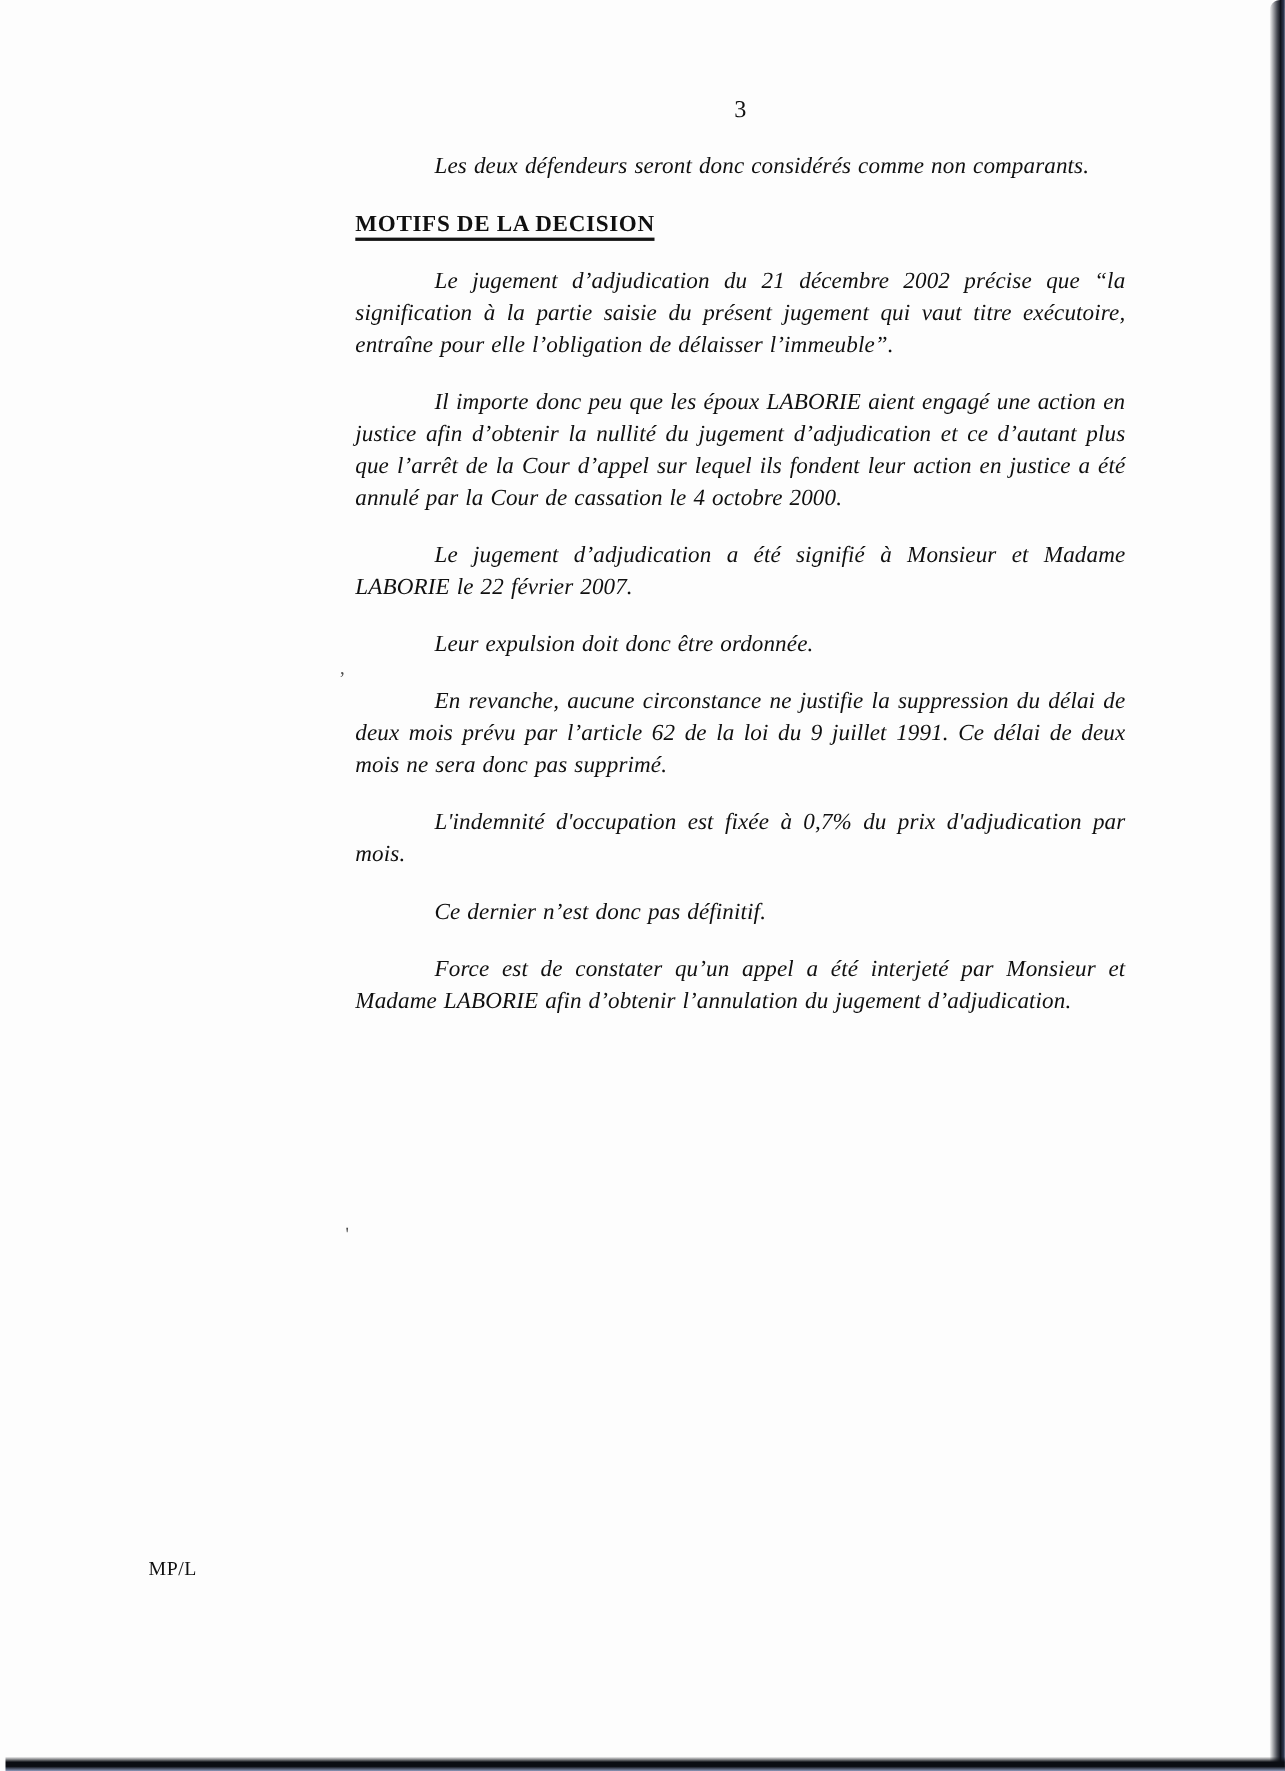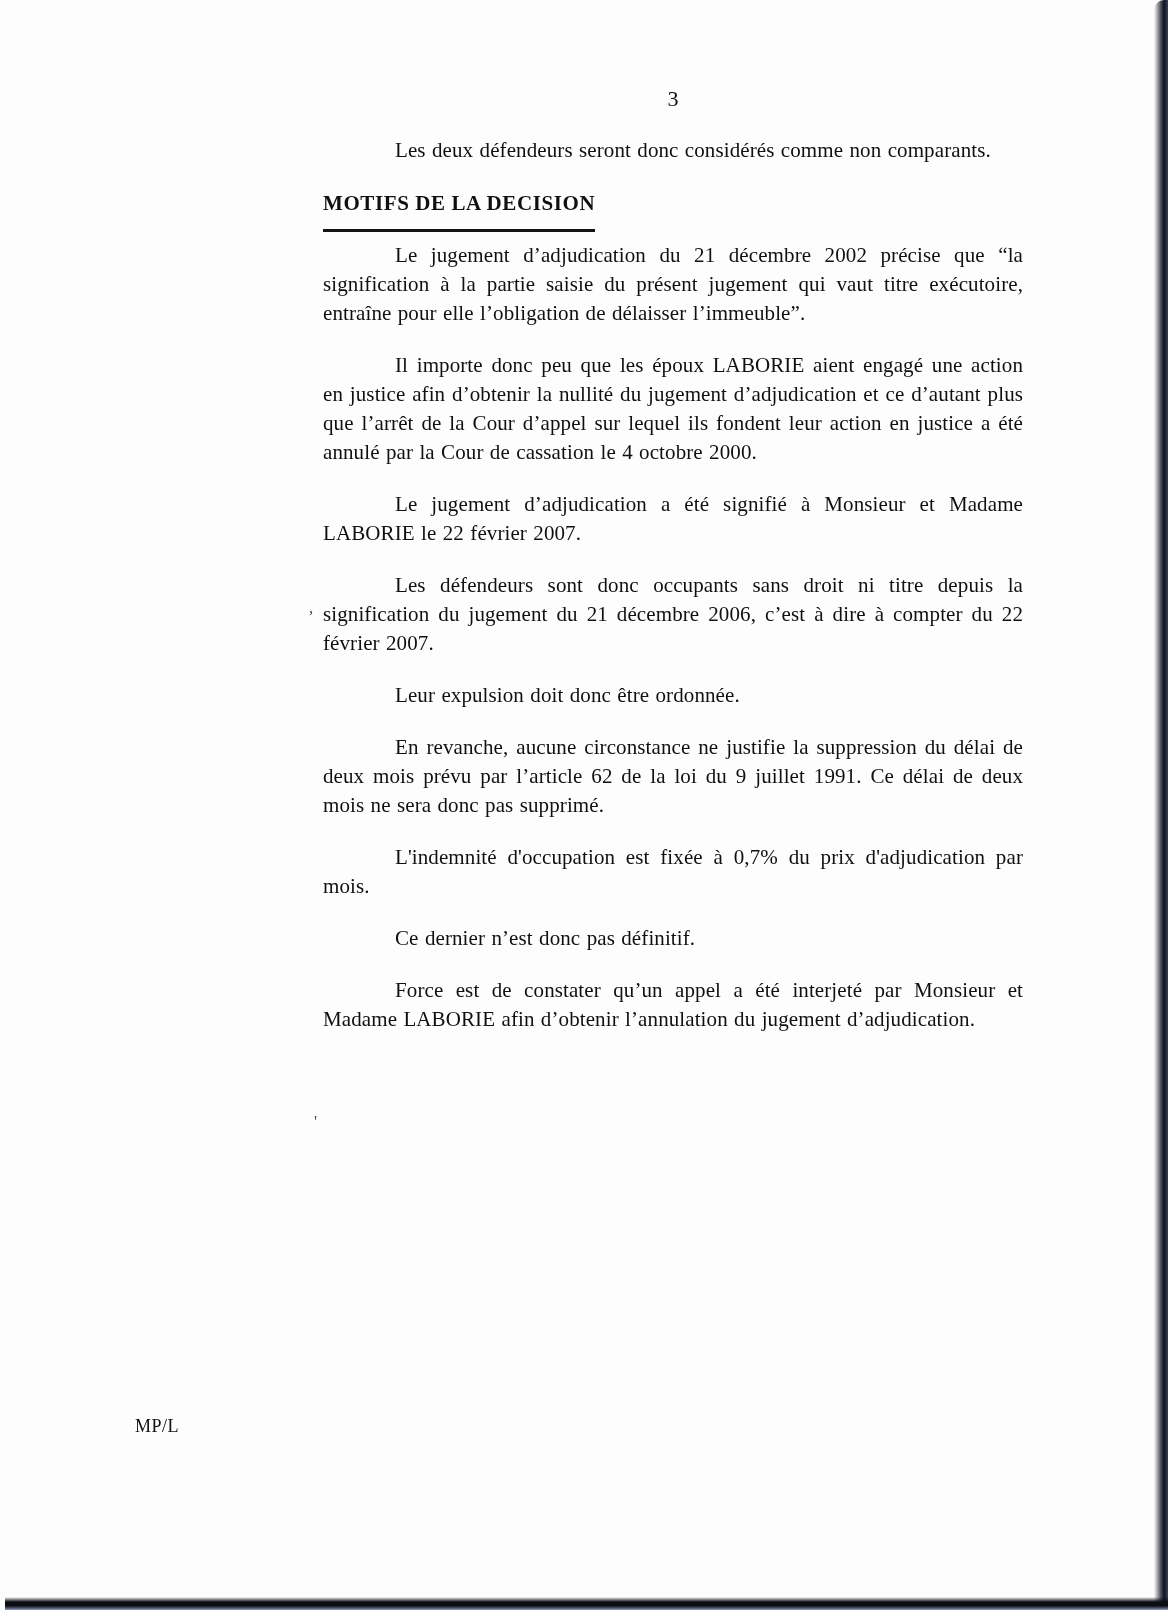--- a/index.html
+++ b/index.html
@@ -32,31 +32,32 @@
     line-height: 29px;
   }
   .para {
     margin: 23px 0 0 0;
     font-size: 21px;
     line-height: 29px;
     text-align: justify;
     text-indent: 72px;
     letter-spacing: 0.1px;
     word-spacing: 1px;
+    font-style: italic;
   }
   .heading {
     margin: 24px 0 0 0;
     font-size: 21px;
     line-height: 29px;
     font-weight: bold;
     letter-spacing: 0.6px;
   }
   .heading-text {
     border-bottom: 3px solid #141414;
-    padding-bottom: 14px;
+    padding-bottom: 1px;
   }
   .initials {
     position: absolute;
     left: 135px;
     top: 1412px;
     font-size: 18px;
     line-height: 29px;
     letter-spacing: 0.5px;
   }
   .edge-right {
@@ -101,21 +102,20 @@
     <div class="page-number">3</div>
 
     <p class="para">Les deux défendeurs seront donc considérés comme non comparants.</p>
 
     <h2 class="heading"><span class="heading-text">MOTIFS DE LA DECISION</span></h2>
 
     <div id="paragraphs">
         <p class="para">Le jugement d’adjudication du 21 décembre 2002 précise que “la signification à la partie saisie du présent jugement qui vaut titre exécutoire, entraîne pour elle l’obligation de délaisser l’immeuble”.</p>
         <p class="para">Il importe donc peu que les époux LABORIE aient engagé une action en justice afin d’obtenir la nullité du jugement d’adjudication et ce d’autant plus que l’arrêt de la Cour d’appel sur lequel ils fondent leur action en justice a été annulé par la Cour de cassation le 4 octobre 2000.</p>
         <p class="para">Le jugement d’adjudication a été signifié à Monsieur et Madame LABORIE le 22 février 2007.</p>
-        <p class="para">Les défendeurs sont donc occupants sans droit ni titre depuis la signification du jugement du 21 décembre 2006, c’est à dire à compter du 22 février 2007.</p>
         <p class="para">Leur expulsion doit donc être ordonnée.</p>
         <p class="para">En revanche, aucune circonstance ne justifie la suppression du délai de deux mois prévu par l’article 62 de la loi du 9 juillet 1991. Ce délai de deux mois ne sera donc pas supprimé.</p>
         <p class="para">L'indemnité d'occupation est fixée à 0,7% du prix d'adjudication par mois.</p>
         <p class="para">Ce dernier n’est donc pas définitif.</p>
         <p class="para">Force est de constater qu’un appel a été interjeté par Monsieur et Madame LABORIE afin d’obtenir l’annulation du jugement d’adjudication.</p>
       </div>
   </div>
 
   <div class="initials">MP/L</div>
 

